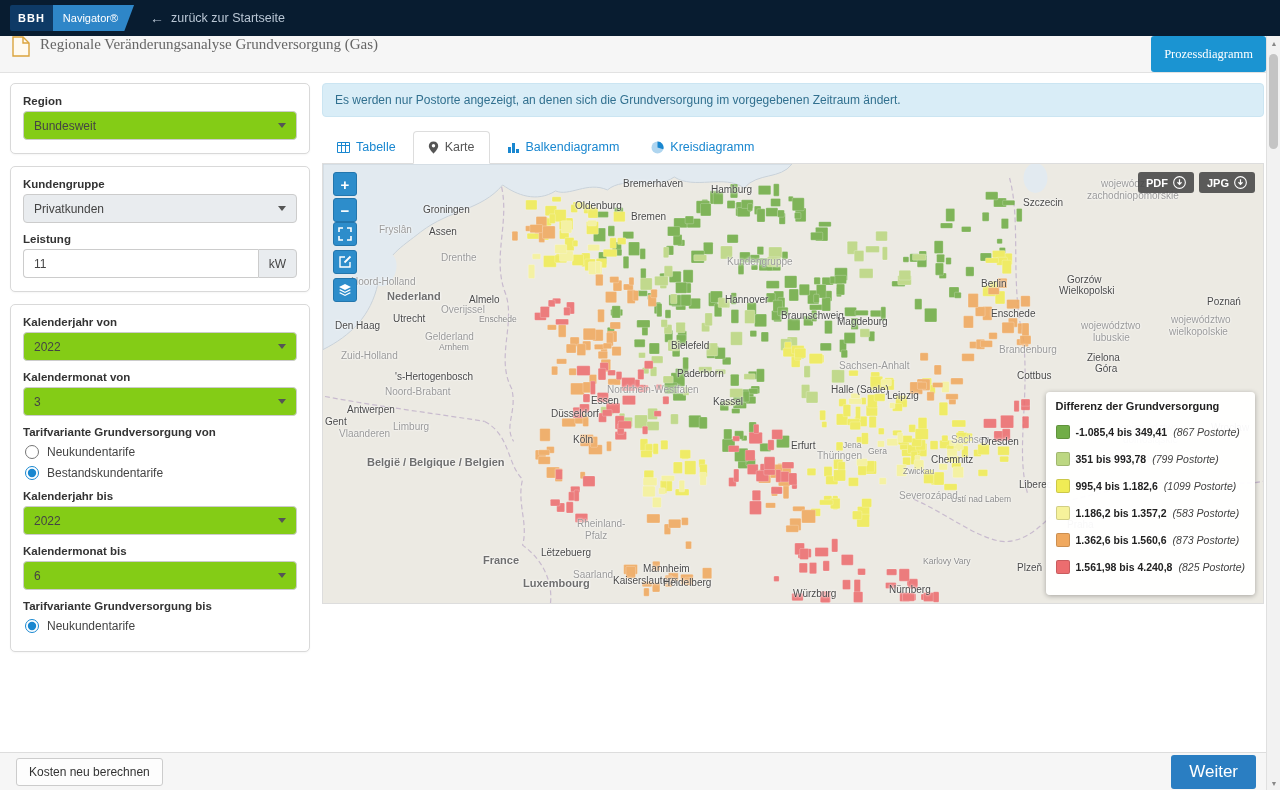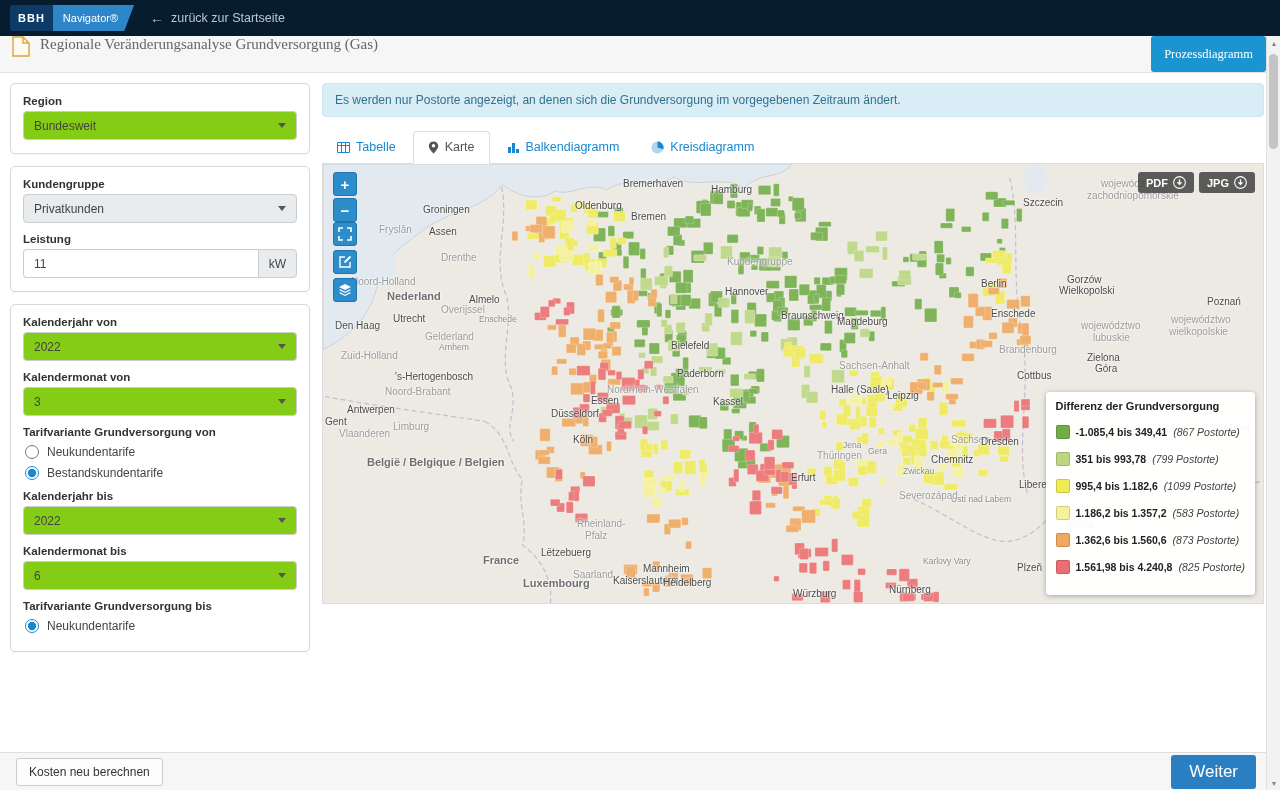--- a/index.html
+++ b/index.html
@@ -925,21 +925,21 @@
             <span class="ml ml-c" style="left: 24px; top: 240px;">Antwerpen</span>
             <span class="ml ml-c" style="left: 2px; top: 252px;">Gent</span>
             <span class="ml ml-r" style="left: 16px; top: 264px;">Vlaanderen</span>
             <span class="ml ml-r" style="left: 70px; top: 257px;">Limburg</span>
             <span class="ml ml-n" style="left: 44px; top: 292px;">België / Belgique / Belgien</span>
             <span class="ml ml-c" style="left: 300px; top: 14px;">Bremerhaven</span>
             <span class="ml ml-c" style="left: 388px; top: 20px;">Hamburg</span>
             <span class="ml ml-c" style="left: 252px; top: 36px;">Oldenburg</span>
             <span class="ml ml-c" style="left: 308px; top: 47px;">Bremen</span>
             <span class="ml ml-r" style="left: 404px; top: 92px;">Kundengruppe</span>
-            <span class="ml ml-c" style="left: 402px; top: 122px;">Hannover</span>
+            <span class="ml ml-c" style="left: 402px; top: 130px;">Hannover</span>
             <span class="ml ml-c" style="left: 458px; top: 146px;">Braunschweig</span>
             <span class="ml ml-c" style="left: 514px; top: 152px;">Magdeburg</span>
             <span class="ml ml-c" style="left: 658px; top: 114px;">Berlin</span>
             <span class="ml ml-c" style="left: 668px; top: 144px;">Enschede</span>
             <span class="ml ml-r" style="left: 676px; top: 180px;">Brandenburg</span>
             <span class="ml ml-c" style="left: 694px; top: 206px;">Cottbus</span>
             <span class="ml ml-r" style="left: 516px; top: 196px;">Sachsen-Anhalt</span>
             <span class="ml ml-c" style="left: 508px; top: 220px;">Halle (Saale)</span>
             <span class="ml ml-c" style="left: 564px; top: 226px;">Leipzig</span>
             <span class="ml ml-r" style="left: 284px; top: 220px;">Nordrhein-Westfalen</span>
@@ -947,21 +947,21 @@
             <span class="ml ml-c" style="left: 228px; top: 244px;">Düsseldorf</span>
             <span class="ml ml-c" style="left: 250px; top: 270px;">Köln</span>
             <span class="ml ml-c" style="left: 348px; top: 176px;">Bielefeld</span>
             <span class="ml ml-c" style="left: 354px; top: 204px;">Paderborn</span>
             <span class="ml ml-c" style="left: 390px; top: 232px;">Kassel</span>
             <span class="ml ml-r" style="left: 628px; top: 270px;">Sachsen</span>
             <span class="ml ml-c" style="left: 658px; top: 272px;">Dresden</span>
             <span class="ml ml-c" style="left: 608px; top: 290px;">Chemnitz</span>
             <span class="ml ml-s" style="left: 580px; top: 302px;">Zwickau</span>
             <span class="ml ml-r" style="left: 494px; top: 286px;">Thüringen</span>
-            <span class="ml ml-c" style="left: 468px; top: 276px; margin-top: 32px;">Erfurt</span>
+            <span class="ml ml-c" style="left: 468px; top: 276px;">Erfurt</span>
             <span class="ml ml-s" style="left: 520px; top: 276px;">Jena</span>
             <span class="ml ml-s" style="left: 545px; top: 282px;">Gera</span>
             <span class="ml ml-r" style="left: 254px; top: 354px;">Rheinland-</span>
             <span class="ml ml-r" style="left: 262px; top: 366px;">Pfalz</span>
             <span class="ml ml-c" style="left: 218px; top: 383px;">Lëtzebuerg</span>
             <span class="ml ml-n" style="left: 200px; top: 413px;">Luxembourg</span>
             <span class="ml ml-r" style="left: 250px; top: 405px;">Saarland</span>
             <span class="ml ml-c" style="left: 290px; top: 411px;">Kaiserslautern</span>
             <span class="ml ml-c" style="left: 320px; top: 399px;">Mannheim</span>
             <span class="ml ml-c" style="left: 340px; top: 413px;">Heidelberg</span>

